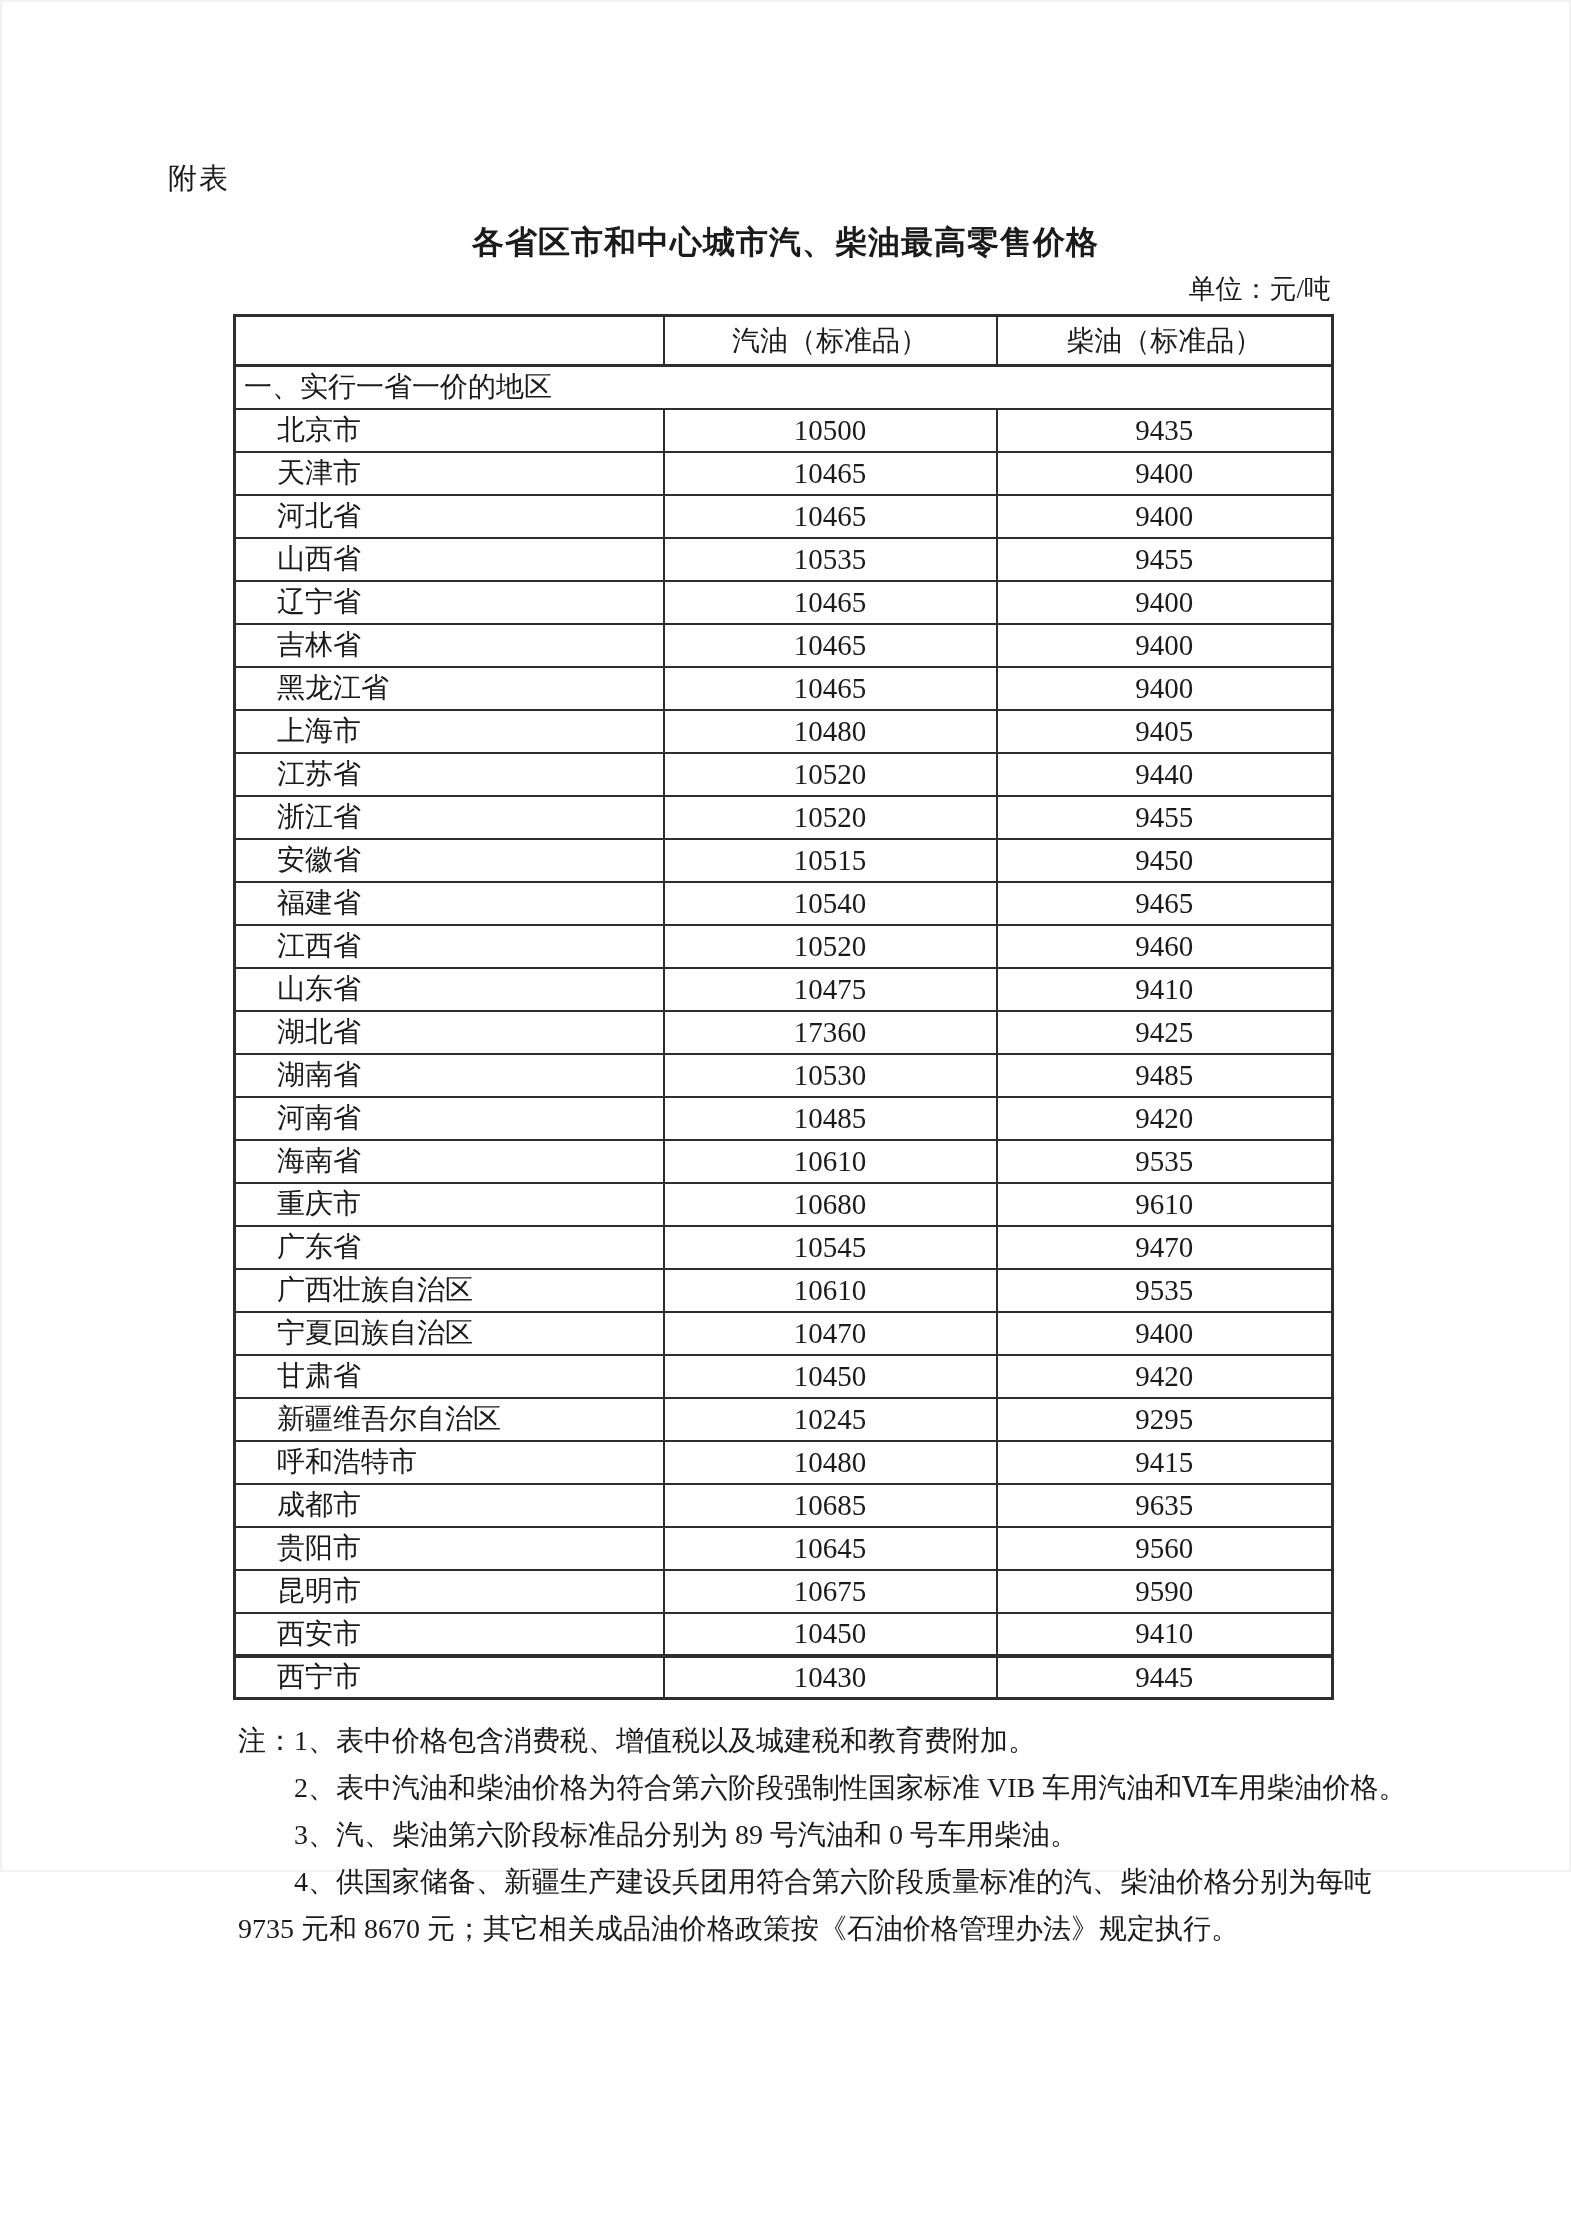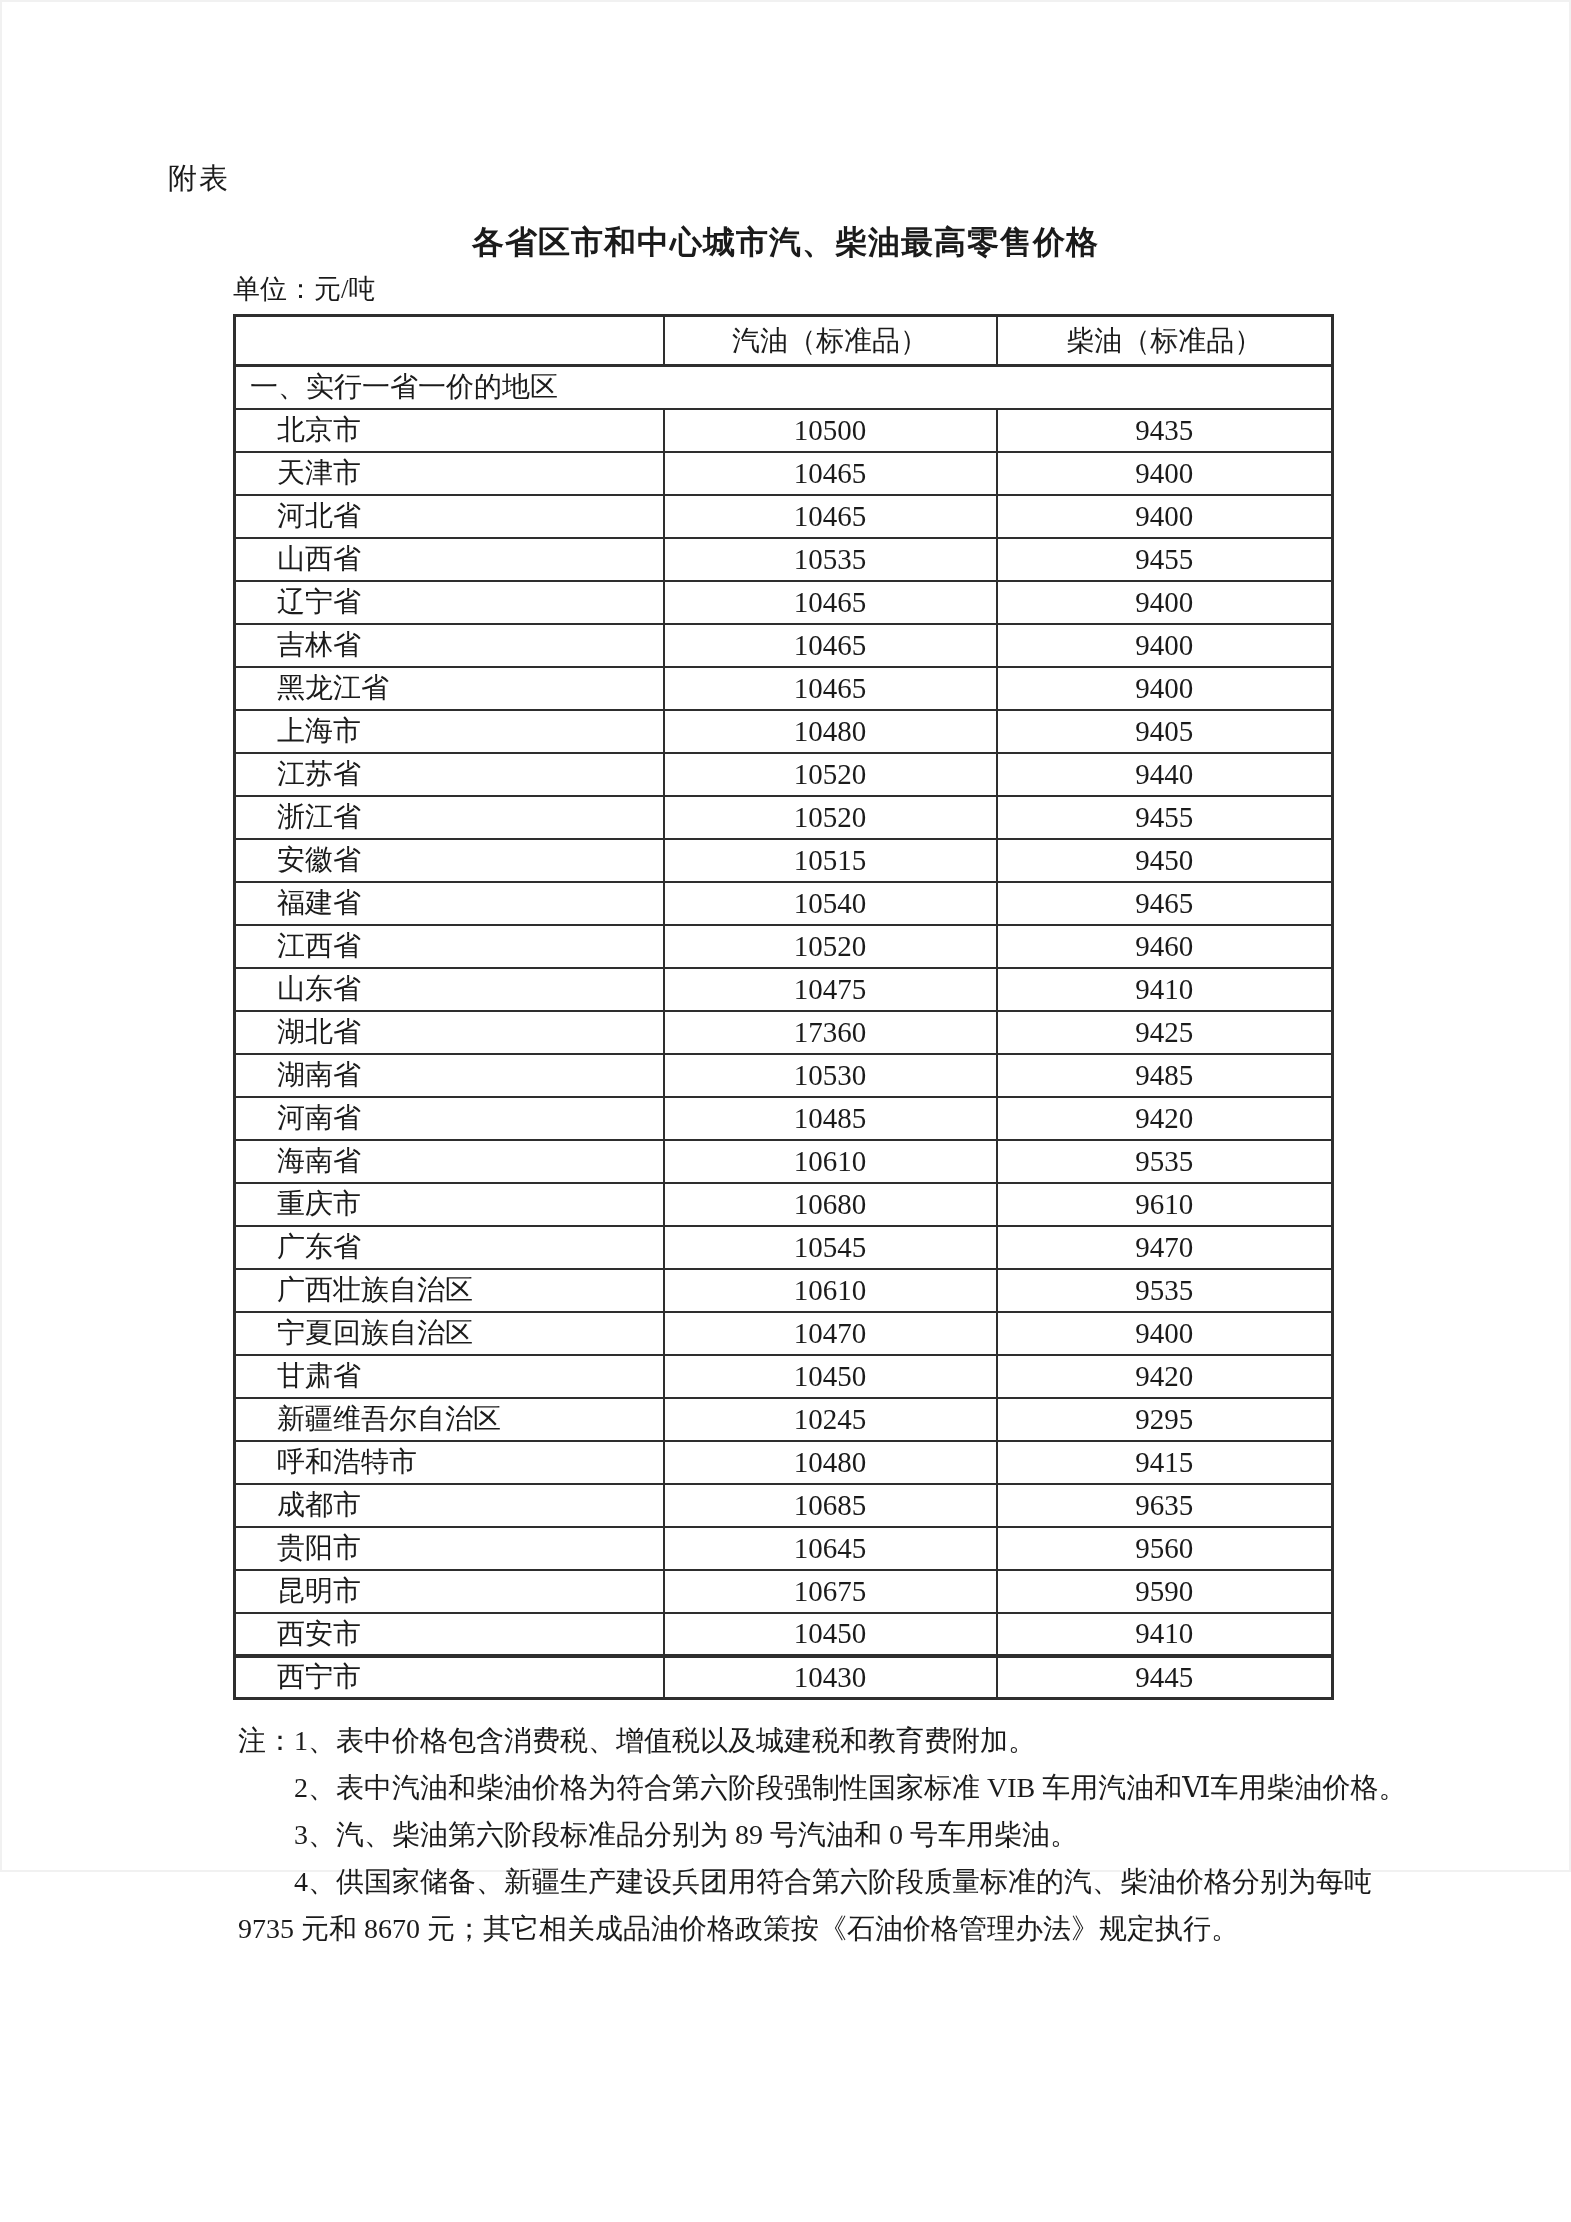--- a/index.html
+++ b/index.html
@@ -18,36 +18,36 @@
     margin-left:168px; font-size:29px; line-height:40px; height:40px;
     letter-spacing:2px;
   }
   .title {
     margin-top:24px; text-align:center;
     font-family:"Liberation Sans","DejaVu Sans",sans-serif;
     font-weight:700; font-size:32px; line-height:40px; letter-spacing:1px;
   }
   .unit {
     margin-left:233px; width:1098px; margin-top:10px;
-    text-align:left; font-size:27px; line-height:34px;
+    text-align:right; font-size:27px; line-height:34px;
   }
   table.price-table {
     margin-left:233px; margin-top:8px; width:1098px;
     border-collapse:collapse; table-layout:fixed;
     border:3px solid #2e2e2e;
   }
   col.c1 { width:429px; } col.c2 { width:333px; } col.c3 { width:336px; }
   .price-table th, .price-table td {
     border:2px solid #2e2e2e; vertical-align:middle;
     font-weight:normal; font-size:28px;
   }
   .price-table thead tr { height:50px;margin-left:28px; }
   .price-table thead th { border-bottom-width:3px; text-align:center; }
   .price-table tbody tr { height:43px; }
-  td.section-cell { padding-left:14px; text-align:left; }
+  td.section-cell { padding-left:8px; text-align:left; }
   td.region { padding-left:41px; text-align:left; }
   td.num { text-align:center; font-size:29px; }
   .price-table tbody tr:last-child td { border-top-width:4px; }
   .notes {
     margin:17px 0 16px 238px; width:1175px;
     font-size:28px; line-height:47px;
   }
   .note { text-indent:2em; }
   .note.first { text-indent:0; }
 </style>

